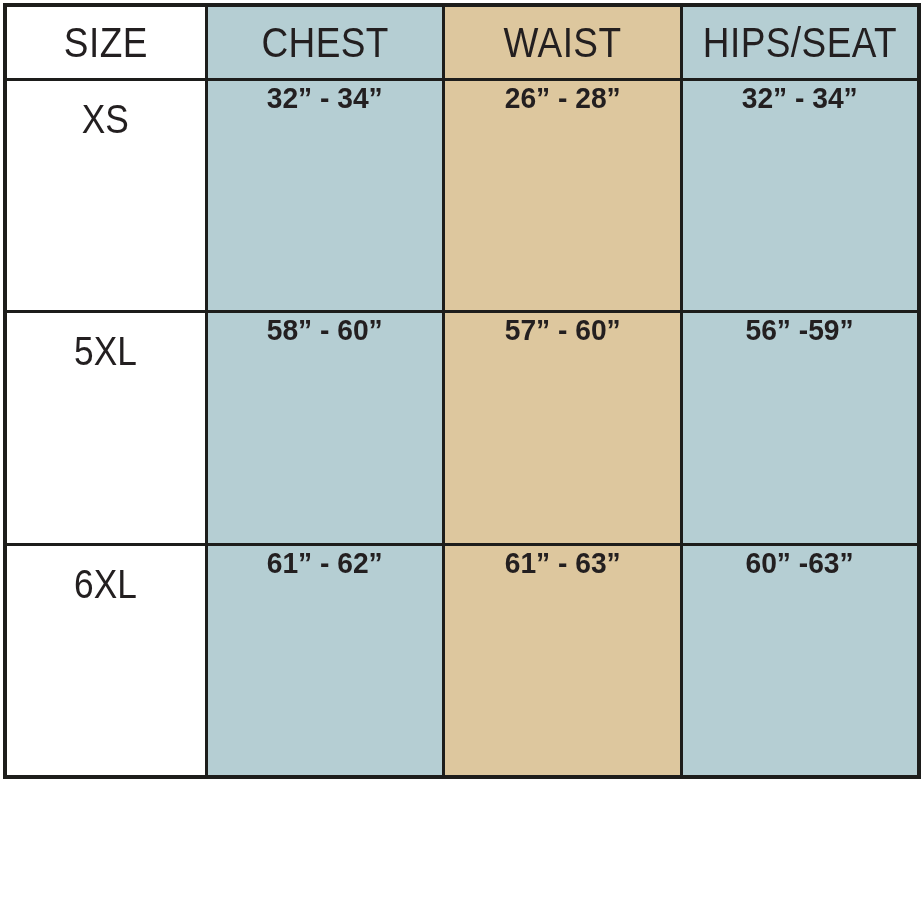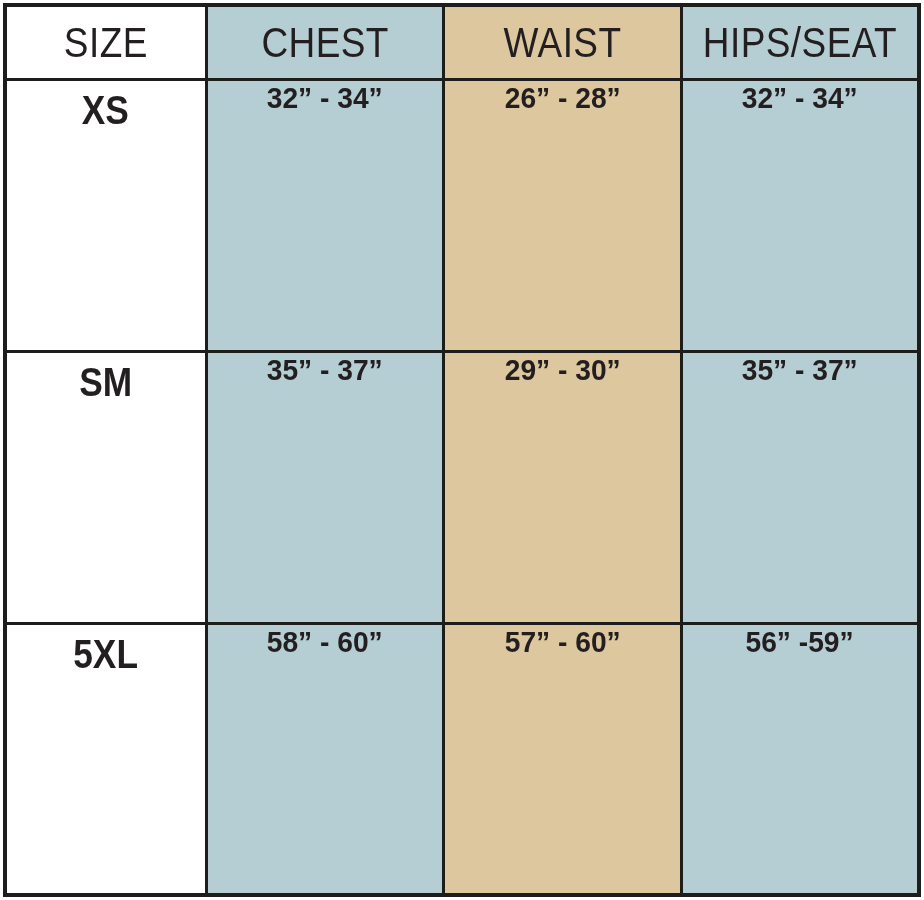--- a/index.html
+++ b/index.html
@@ -8,21 +8,21 @@
     background: #ffffff;
     width: 924px;
     height: 900px;
     overflow: hidden;
     font-family: "Liberation Sans", "DejaVu Sans", sans-serif;
   }
   table.size-chart {
     border-collapse: collapse;
     table-layout: fixed;
     width: 918px;
-    height: 894px;
+    height: 776px;
     margin: 3px;
     border: 4px solid var(--border, #1d1d1b);
     background: #ffffff;
   }
   col.c-size { width: 22%; }
   col.c-chest { width: 26%; }
   col.c-waist { width: 26%; }
   col.c-hips { width: 26%; }
 
   th, td {
@@ -36,23 +36,23 @@
   tr.data-row { height: 74px; }
 
   th {
     font-size: 43px;
     font-weight: 400;
     vertical-align: middle;
     letter-spacing: 0.5px;
   }
   td.size-cell {
     font-size: 41px;
-    font-weight: 700;
+    font-weight: 400;
     vertical-align: top;
-    padding-top: 6px;
+    padding-top: 15px;
     background: var(--white, #ffffff);
   }
   td.value-cell {
     font-size: 30px;
     font-weight: 700;
     vertical-align: top;
   }
   .bg-white { background: var(--white, #ffffff); }
   .bg-blue  { background: var(--blue, #b5ced3); text-align: center; }
   .bg-tan   { background: var(--tan, #ddc79e); }
@@ -88,25 +88,25 @@
     </tr>
   </thead>
   <tbody>
     <tr class="data-row">
       <td class="size-cell"><span class="t">XS</span></td>
       <td class="value-cell bg-blue"><span class="v">32” - 34”</span></td>
       <td class="value-cell bg-tan"><span class="v">26” - 28”</span></td>
       <td class="value-cell bg-blue"><span class="v">32” - 34”</span></td>
     </tr>
     <tr class="data-row">
-      <td class="size-cell"><span class="t">SM</span></td>
-      <td class="value-cell bg-blue"><span class="v">35” - 37”</span></td>
-      <td class="value-cell bg-tan"><span class="v">29” - 30”</span></td>
-      <td class="value-cell bg-blue"><span class="v">35” - 37”</span></td>
-    </tr>
-    <tr class="data-row">
       <td class="size-cell"><span class="t">5XL</span></td>
       <td class="value-cell bg-blue"><span class="v">58” - 60”</span></td>
       <td class="value-cell bg-tan"><span class="v">57” - 60”</span></td>
       <td class="value-cell bg-blue"><span class="v">56” -59”</span></td>
     </tr>
+    <tr class="data-row">
+      <td class="size-cell"><span class="t">6XL</span></td>
+      <td class="value-cell bg-blue"><span class="v">61” - 62”</span></td>
+      <td class="value-cell bg-tan"><span class="v">61” - 63”</span></td>
+      <td class="value-cell bg-blue"><span class="v">60” -63”</span></td>
+    </tr>
   </tbody>
 </table>
 
 </body></html>

